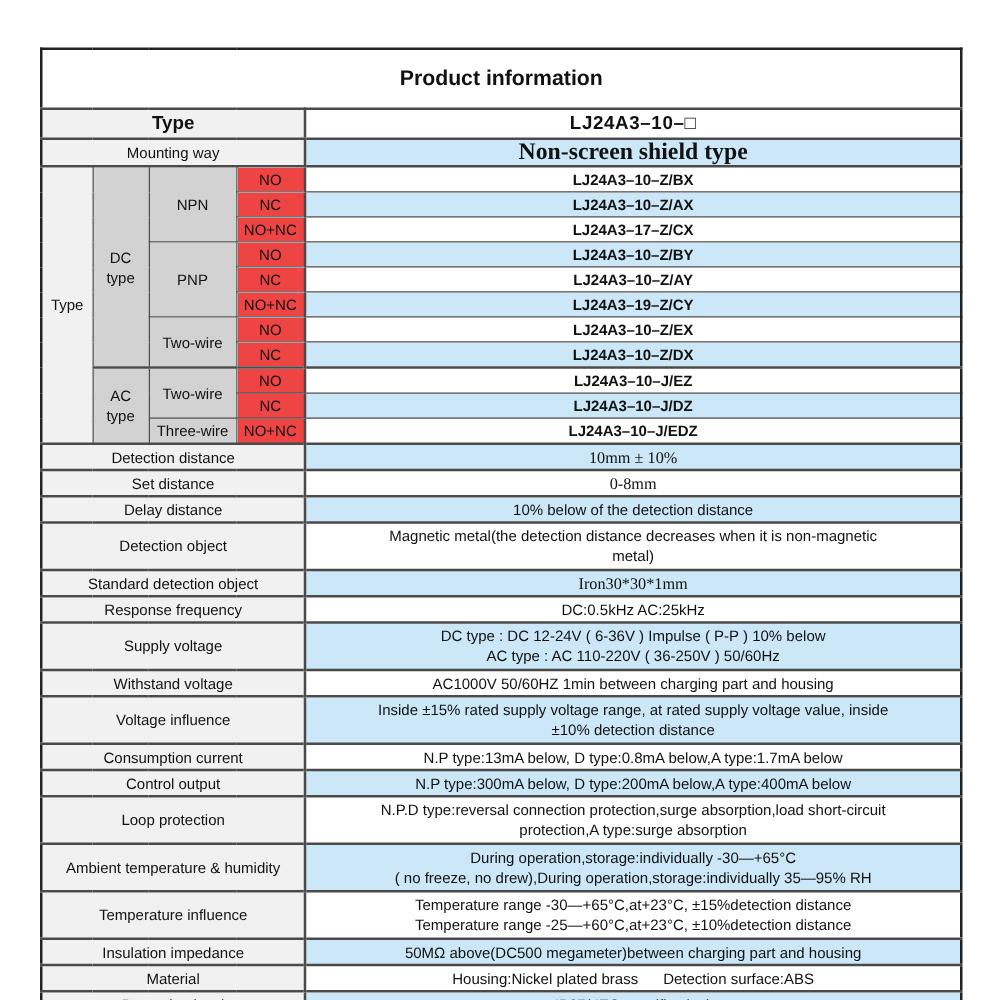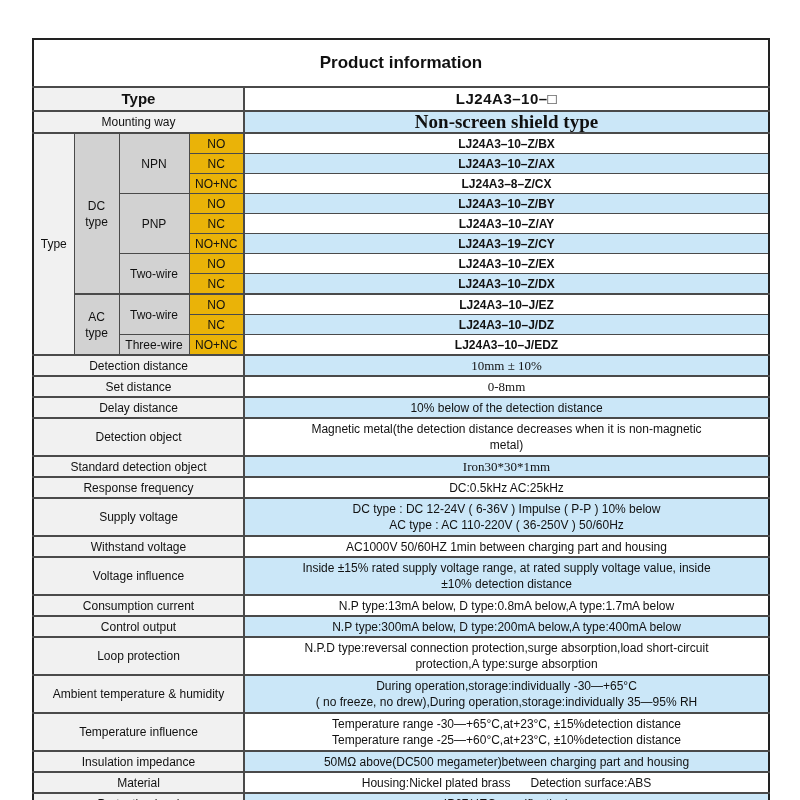--- a/index.html
+++ b/index.html
@@ -53,21 +53,21 @@
   tr.type-hdr td.val { font-size: 15px; letter-spacing: 0.5px; }
   tr.mount-row td { height: 18px; border-bottom-width: 2px; }
   tr.mount-row td.val {
     font-family: "Liberation Serif", serif;
     font-weight: bold;
     font-size: 19px;
   }
   
   .lbl  { background: #f1f1f1; }
   .grp  { background: #d2d2d2; }
-  .mode { background: #eab308; }
+  .mode { background: #ef4444; }
   
   .val {
     background: #ffffff;
     border-left-width: 2px;
     white-space: pre-wrap;
   }
   .hl { background: #cbe7f8; }
   .serif {
     font-family: "Liberation Serif", serif;
     font-size: 13px;
@@ -115,21 +115,21 @@
       <td rowspan="3" class="grp">NPN</td>
       <td class="mode">NO</td>
       <td class="val">LJ24A3–10–Z/BX</td>
     </tr>
     <tr class="model-row">
       <td class="mode">NC</td>
       <td class="val hl">LJ24A3–10–Z/AX</td>
     </tr>
     <tr class="model-row">
       <td class="mode">NO+NC</td>
-      <td class="val">LJ24A3–8–Z/CX</td>
+      <td class="val">LJ24A3–17–Z/CX</td>
     </tr>
     <tr class="model-row">
       <td rowspan="3" class="grp">PNP</td>
       <td class="mode">NO</td>
       <td class="val hl">LJ24A3–10–Z/BY</td>
     </tr>
     <tr class="model-row">
       <td class="mode">NC</td>
       <td class="val">LJ24A3–10–Z/AY</td>
     </tr>

